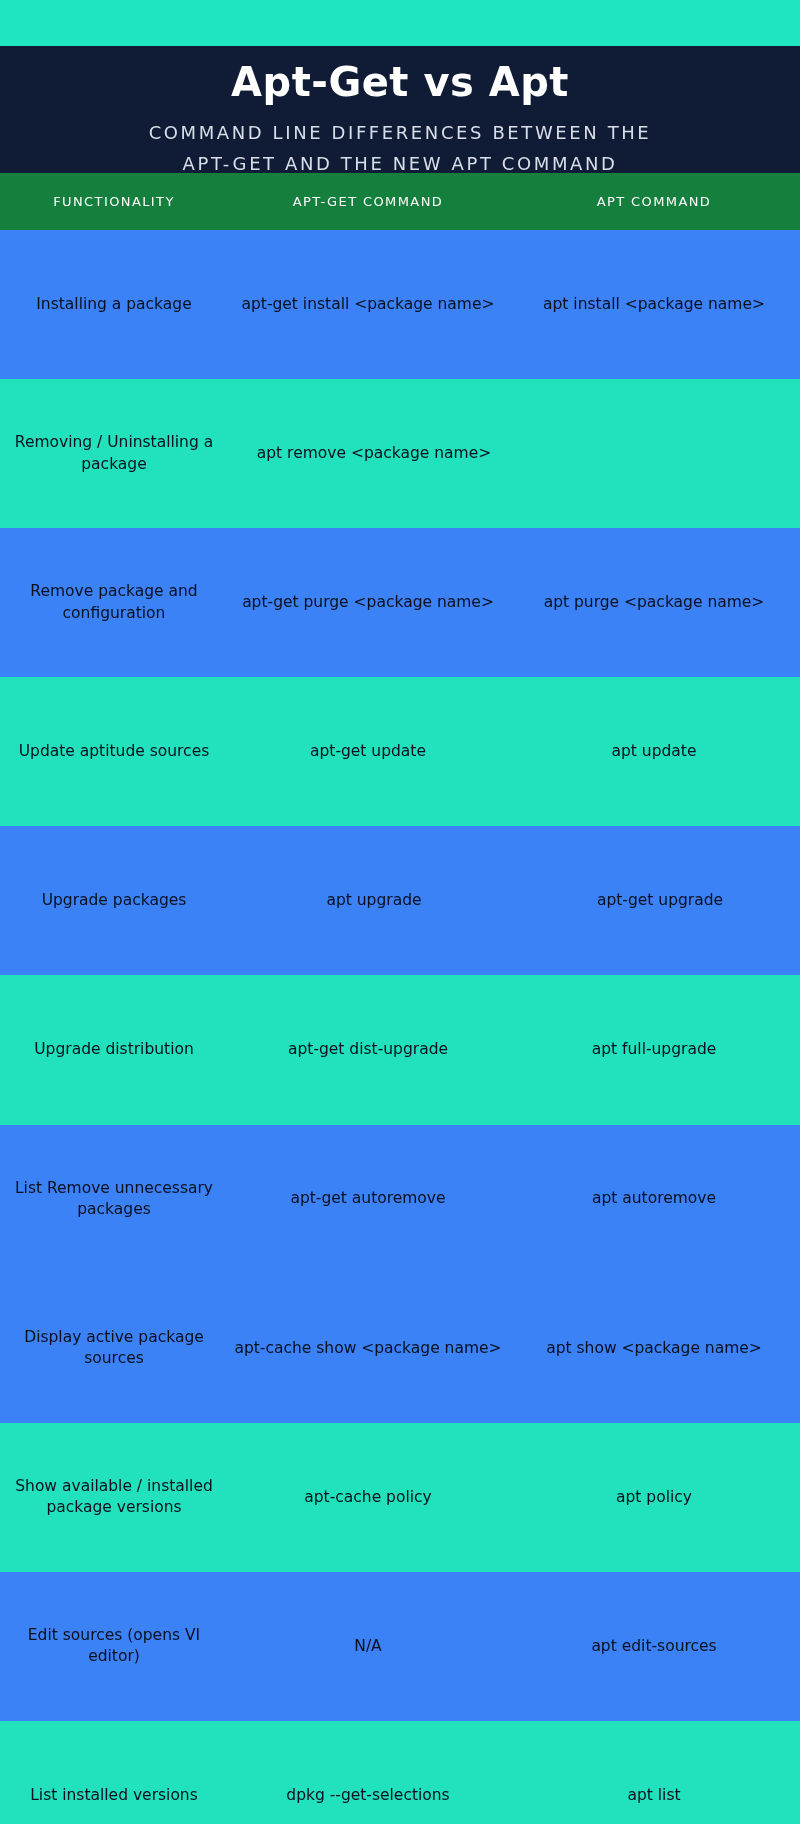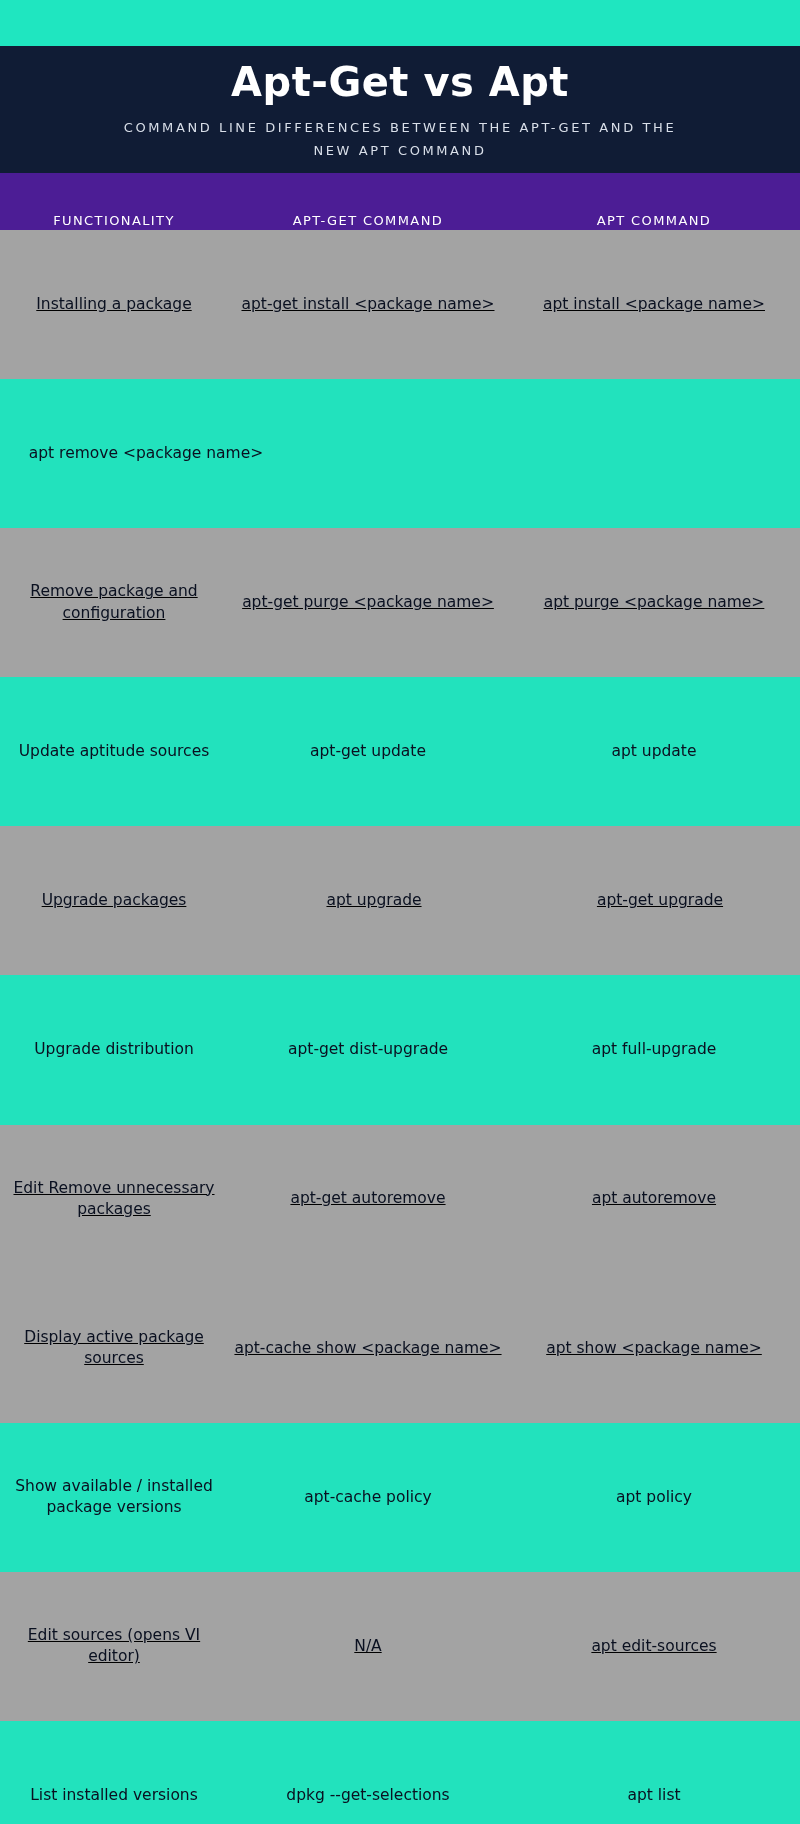--- a/index.html
+++ b/index.html
@@ -34,36 +34,36 @@
     color: #ffffff;
     font-size: 40px;
     font-weight: bold;
     letter-spacing: 0.5px;
     line-height: 1.12;
     text-align: center;
     font-family: "DejaVu Sans", sans-serif;
   }
   .subtitle {
     color: #d9dfe9;
-    font-size: 13px;
+    font-size: 18px;
     letter-spacing: 2.6px;
     line-height: 1.75;
     text-align: center;
     margin-top: 12px;
     max-width: 560px;
     font-family: "DejaVu Sans", sans-serif;
   }
 
   
   .col-header {
-    background: #4c1d95;
+    background: #15803d;
     height: 57px;
     flex: 0 0 57px;
     display: flex;
-    align-items: flex-end;
+    align-items: center;
   }
   .col-header .cell {
     color: #ffffff;
     font-size: 13px;
     letter-spacing: 1.4px;
     text-align: center;
     font-family: "DejaVu Sans", sans-serif;
   }
 
   
@@ -71,21 +71,21 @@
     flex: 1 1 auto;
     display: flex;
     flex-direction: column;
   }
   .row {
     display: flex;
     align-items: center;
     width: 100%;
     flex: 1 1 0;
   }
-  .row.odd  { background: #a3a3a3; text-decoration: underline; }
+  .row.odd  { background: #3b82f6; }
   .row.even { background: #22e2bd; }
 
   .cell {
     color: #0a1020;
     font-size: 15.5px;
     line-height: 1.38;
     text-align: center;
     padding: 0 6px;
     font-family: "DejaVu Sans", sans-serif;
   }
@@ -115,20 +115,21 @@
 
   <div class="table-body">
 
     <div class="row odd">
       <div class="cell c0">Installing a package</div>
       <div class="cell c1">apt-get install &lt;package name&gt;</div>
       <div class="cell c2">apt install &lt;package name&gt;</div>
     </div>
 
     <div class="row even">
+      <div class="cell c0">Removing / Uninstalling a package</div>
       <div class="cell c2">apt remove &lt;package name&gt;</div>
     </div>
 
     <div class="row odd">
       <div class="cell c0">Remove package and configuration</div>
       <div class="cell c1">apt-get purge &lt;package name&gt;</div>
       <div class="cell c2">apt purge &lt;package name&gt;</div>
     </div>
 
     <div class="row even">
@@ -143,21 +144,21 @@
       <div class="cell c1">apt-get upgrade</div>
     </div>
 
     <div class="row even">
       <div class="cell c0">Upgrade distribution</div>
       <div class="cell c1">apt-get dist-upgrade</div>
       <div class="cell c2">apt full-upgrade</div>
     </div>
 
     <div class="row odd">
-      <div class="cell c0">Edit Remove unnecessary packages</div>
+      <div class="cell c0">List Remove unnecessary packages</div>
       <div class="cell c1">apt-get autoremove</div>
       <div class="cell c2">apt autoremove</div>
     </div>
 
 
     <div class="row odd">
       <div class="cell c0">Display active package sources</div>
       <div class="cell c1">apt-cache show &lt;package name&gt;</div>
       <div class="cell c2">apt show &lt;package name&gt;</div>
     </div>

